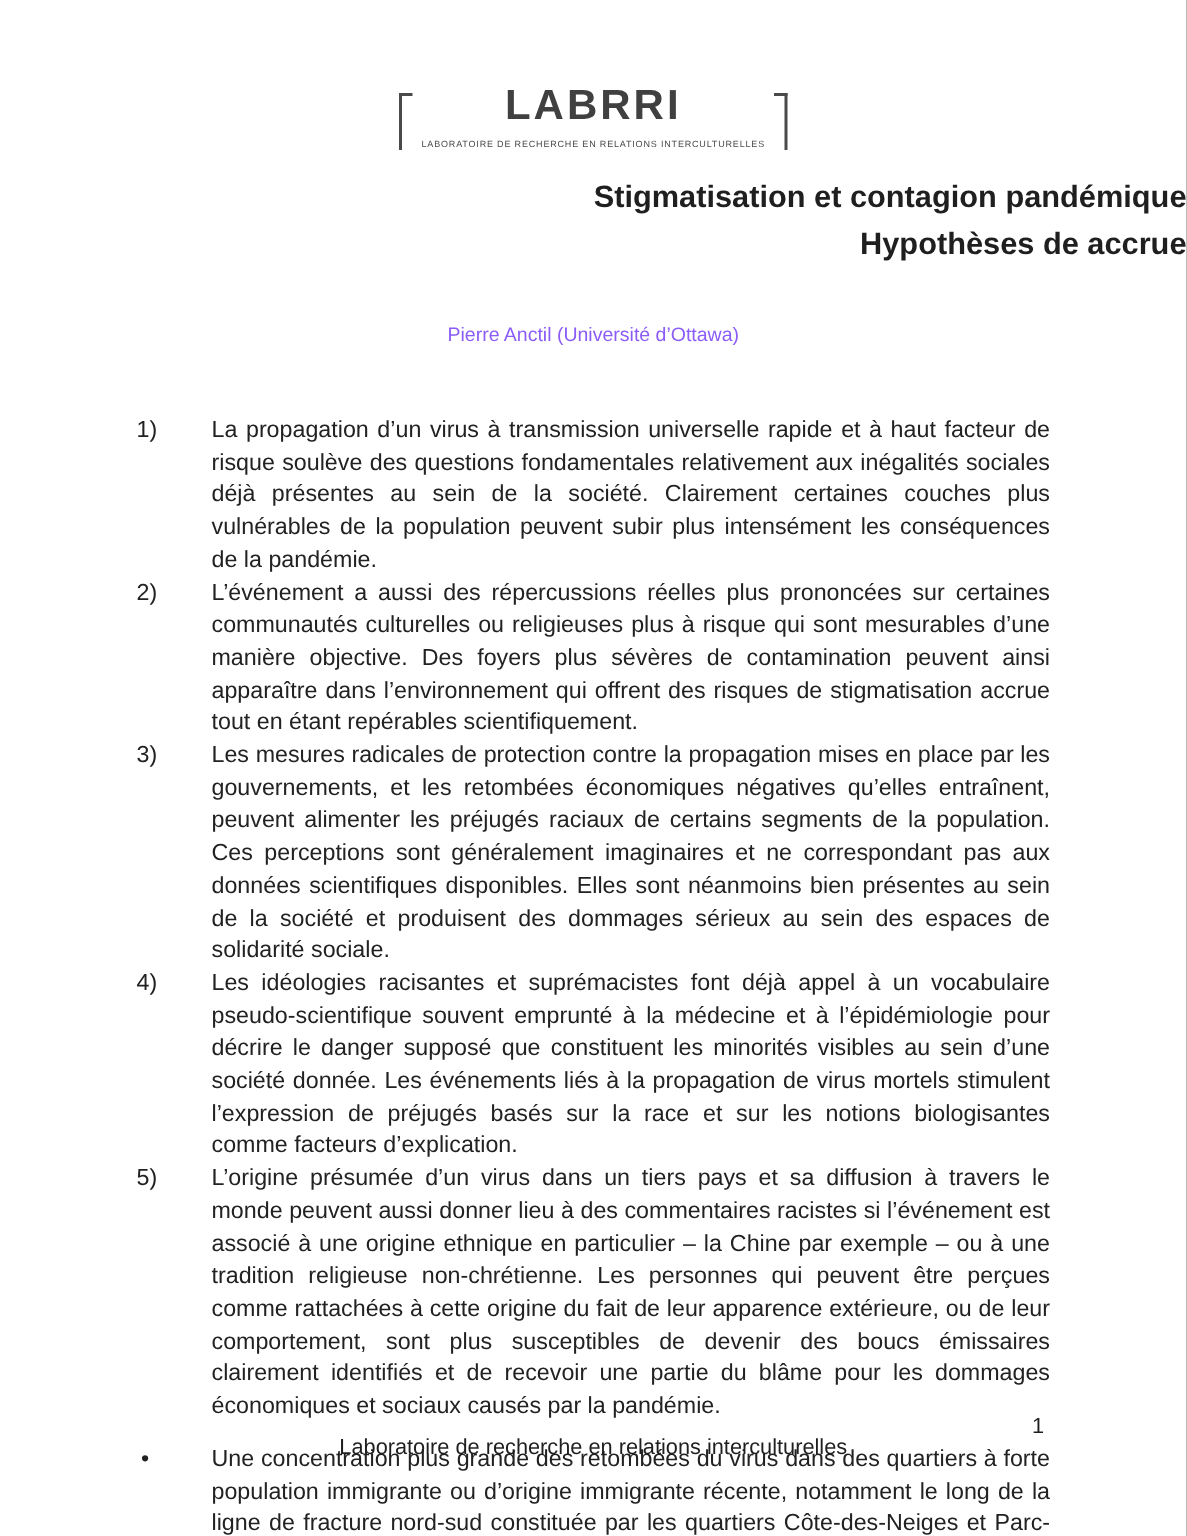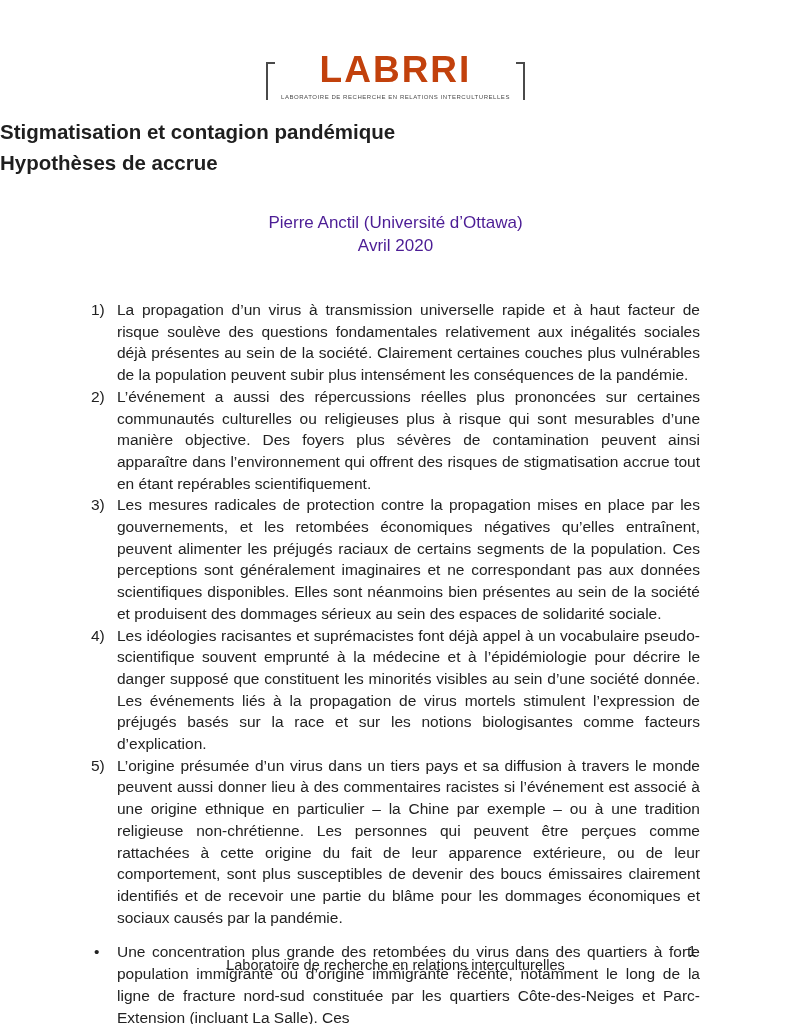--- a/index.html
+++ b/index.html
@@ -24,58 +24,59 @@
   .logo-inner { display: flex; align-items: flex-start; }
   .logo-bracket {
     width: 9px; height: 38px;
     border-color: #4a4a4a;
     margin-top: 14px;
   }
   .logo-bracket.left  { border-left: 2px solid #4a4a4a; border-top: 2px solid #4a4a4a; margin-right: 6px; }
   .logo-bracket.right { border-right: 2px solid #4a4a4a; border-top: 2px solid #4a4a4a; margin-left: 6px; }
   .logo-text-col { display: flex; flex-direction: column; align-items: center; }
   .logo-main {
-    font-size: 37px;
+    font-size: 28px;
     font-weight: bold;
     letter-spacing: 2px;
-    color: #c2410c;
+    color: #404040;
     line-height: 44px;
   }
   .logo-sub {
     font-size: 6px;
     letter-spacing: 0.55px;
     color: #4a4a4a;
     margin-top: 2px;
     white-space: nowrap;
   }
   
-  .title-block { text-align: left; margin-top: 16px; }
+  .title-block { text-align: right; margin-top: 16px; }
   .title-line {
     font-size: 20.5px;
     font-weight: bold;
     line-height: 31px;
     color: #1f1f1f;
   }
   .byline { text-align: center; margin-top: 33px; }
-  .byline-line { font-size: 17px; line-height: 23px; color: #4c1d95; }
+  .byline-line { font-size: 13px; line-height: 23px; color: #8b5cf6; }
   
   .body-text {
     padding: 0 91px;
     margin-top: 42px;
     font-size: 15.5px;
     line-height: 21.7px;
   }
   .list-row { display: flex; }
   .list-marker {
     flex: 0 0 26px;
     text-align: left;
   }
   .list-content {
     flex: 1;
     text-align: justify;
+    margin-left: 24px;
   }
   .bullet-marker {
     flex: 0 0 26px;
     padding-left: 3px;
   }
   .paragraph {
     margin-top: 9px;
     text-align: justify;
   }
   .bullet-list { margin-top: 13px; }
@@ -112,21 +113,20 @@
     </div>
   </div>
 
   <div class="title-block">
     <div class="title-line">Stigmatisation et contagion pandémique</div>
     <div class="title-line">Hypothèses de accrue</div>
   </div>
 
   <div class="byline">
     <div class="byline-line">Pierre Anctil (Université d’Ottawa)</div>
-    <div class="byline-line">Avril 2020</div>
   </div>
 
   <div class="body-text">
 
     <div class="numbered-list">
       <div class="list-row">
         <div class="list-marker">1)</div>
         <div class="list-content">La propagation d’un virus à transmission universelle rapide et à haut facteur de risque soulève des questions fondamentales relativement aux inégalités sociales déjà présentes au sein de la société. Clairement certaines couches plus vulnérables de la population peuvent subir plus intensément les conséquences de la pandémie.</div>
       </div>
       <div class="list-row">

